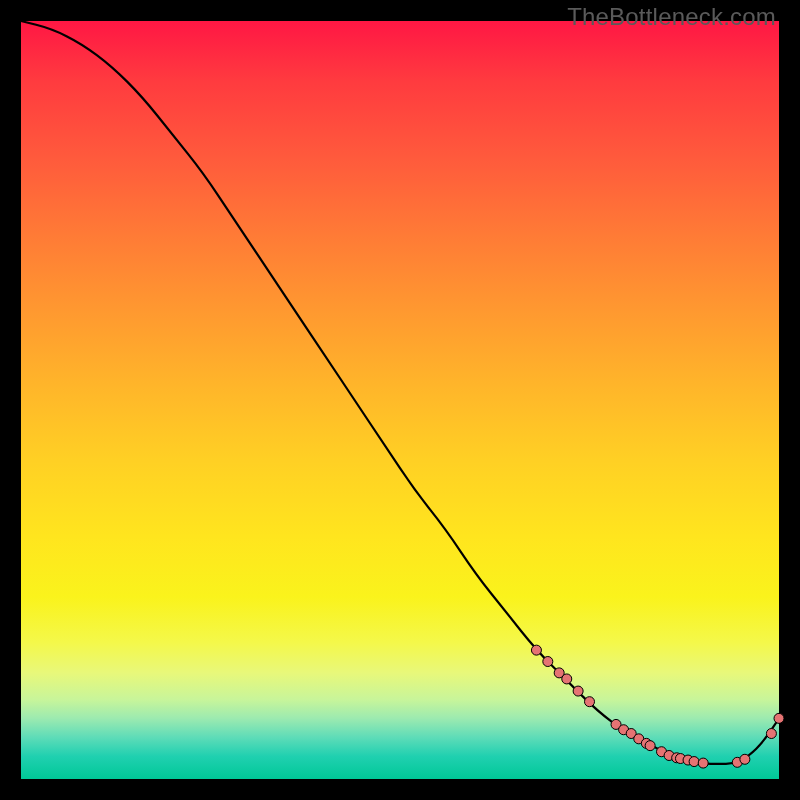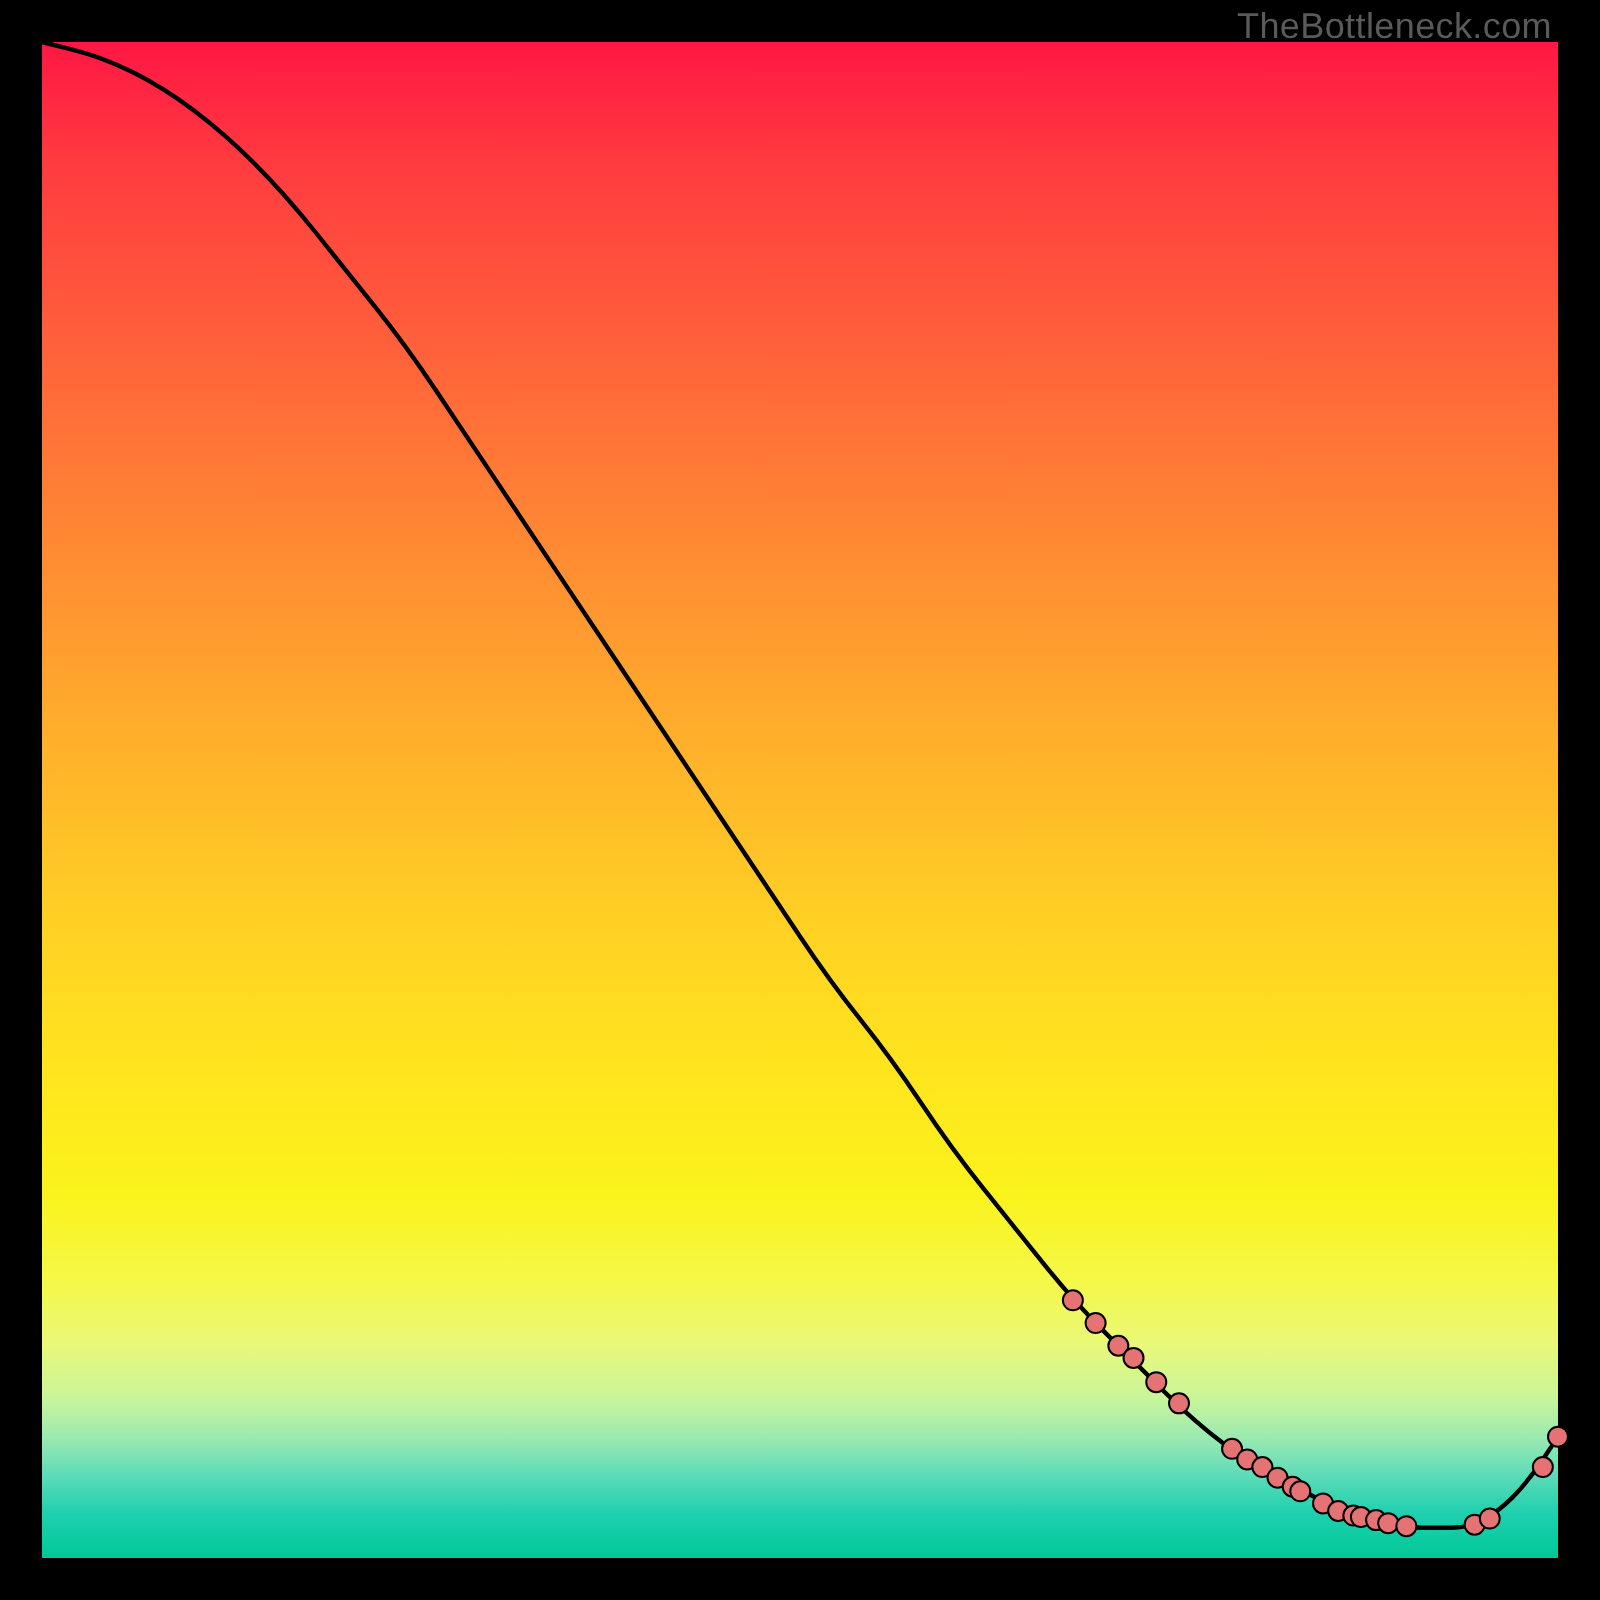--- a/index.html
+++ b/index.html
@@ -35,21 +35,21 @@
       #5edcb8 94.5%,
       #20d0b0 97%,
       #00c897 100%
     );
   }
   .watermark {
     position: absolute;
     top: 3px;
     right: 24px;
     color: #5a5a5a;
-    font-size: 18px;
+    font-size: 24px;
     font-weight: 400;
     letter-spacing: 0.2px;
     user-select: none;
     text-align: right;
   }
   svg.plot {
     position: absolute;
     left: 21px;
     top: 21px;
     width: 758px;

